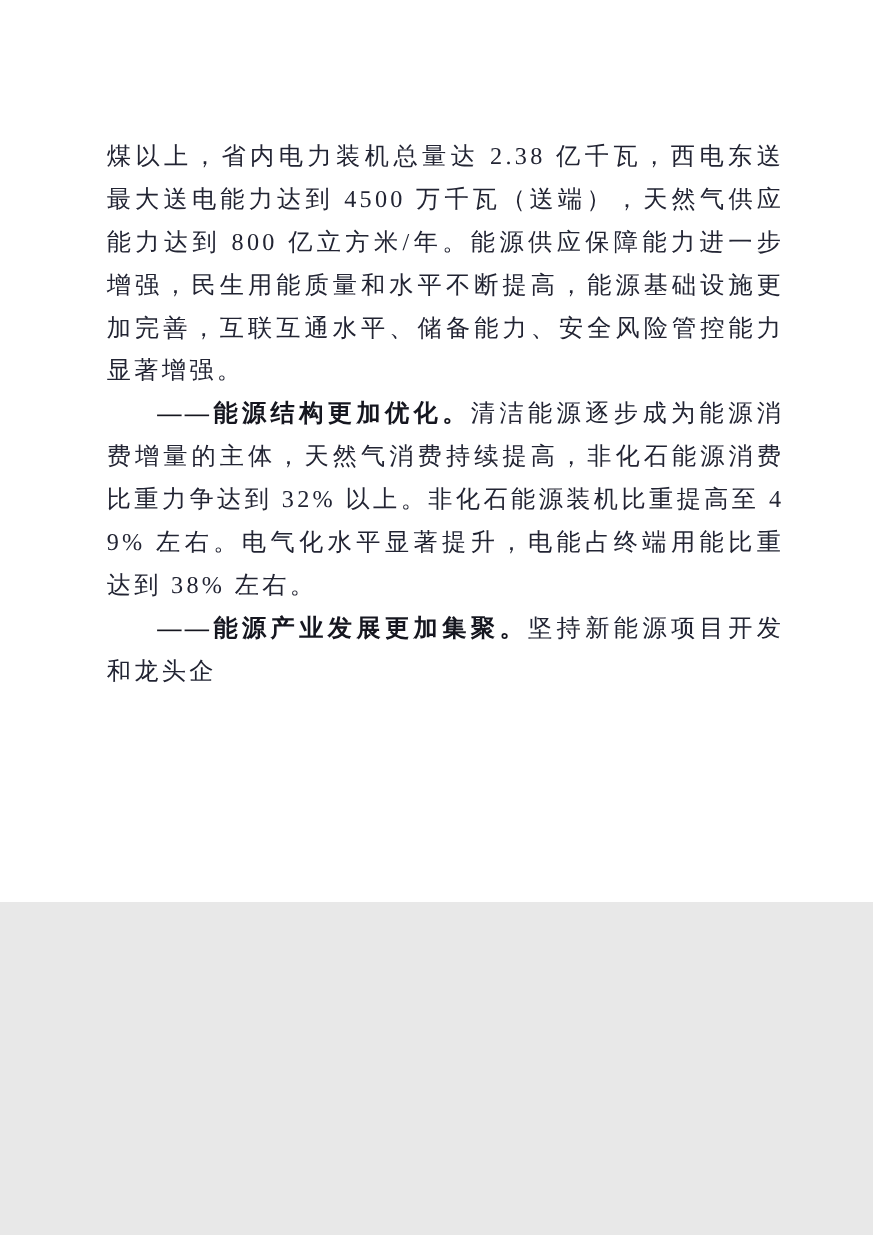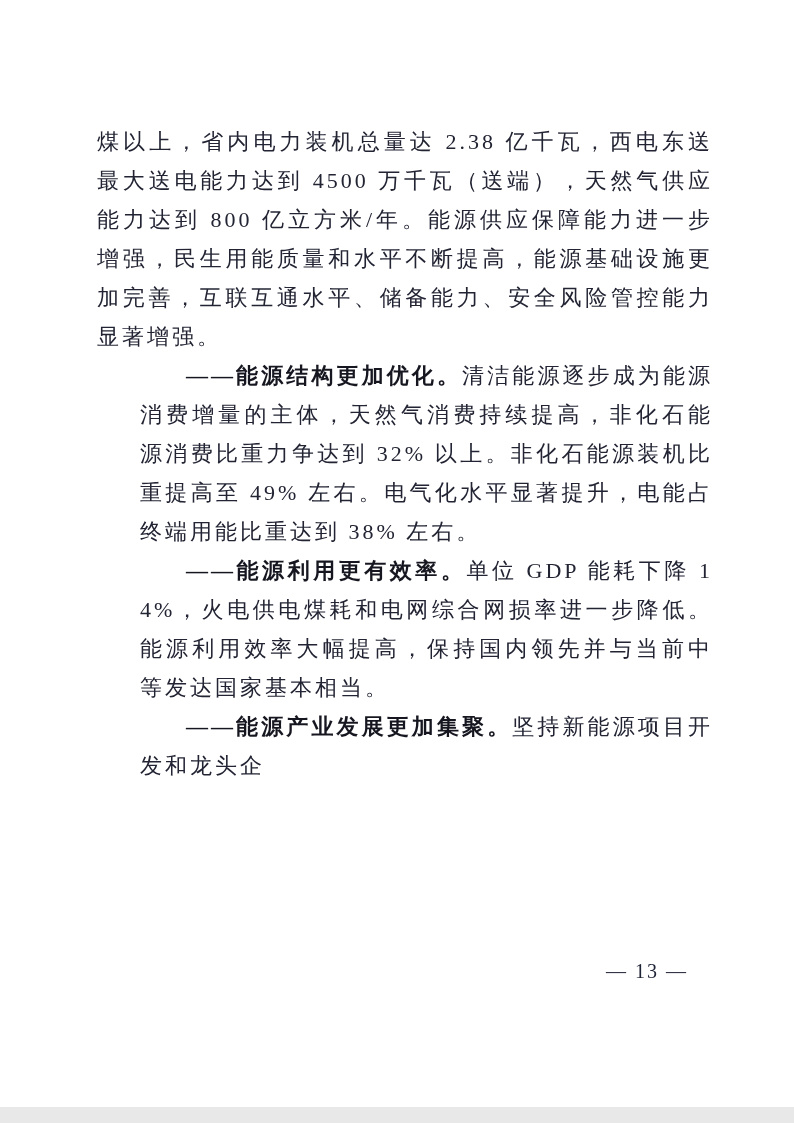--- a/index.html
+++ b/index.html
@@ -3,21 +3,21 @@
 <meta charset="utf-8">
 <style>
   html, body {
     margin: 0;
     padding: 0;
     background: #e8e8e8;
   }
   .page {
     position: relative;
     width: 794px;
-    height: 1107px;
+    height: 820px;
     margin: 0 auto;
     background: #ffffff;
     overflow: hidden;
     font-family: "Liberation Serif", "DejaVu Serif", serif;
   }
   .content {
     position: absolute;
     left: 97px;
     top: 122px;
     width: 616px;
@@ -28,21 +28,20 @@
     line-height: 39px;
     letter-spacing: 3px;
     color: #222433;
     text-align: justify;
     text-justify: inter-character;
     word-break: break-all;
     overflow-wrap: break-word;
   }
   .para.indent {
     text-indent: 46px;
-    margin-left: 43px;
   }
   .lead {
     font-weight: 700;
     color: #15161f;
   }
   .page-number {
     position: absolute;
     top: 960px;
     right: 106px;
     font-size: 20px;
@@ -54,21 +53,20 @@
 </head>
 <body>
 
 <div class="page">
   <div class="content">
 
     <p class="para"><span class="lead"></span><span>煤以上，省内电力装机总量达 2.38 亿千瓦，西电东送最大送电能力达到 4500 万千瓦（送端），天然气供应能力达到 800 亿立方米/年。能源供应保障能力进一步增强，民生用能质量和水平不断提高，能源基础设施更加完善，互联互通水平、储备能力、安全风险管控能力显著增强。</span></p>
 
     <p class="para indent"><span class="lead">——能源结构更加优化。</span><span>清洁能源逐步成为能源消费增量的主体，天然气消费持续提高，非化石能源消费比重力争达到 32% 以上。非化石能源装机比重提高至 49% 左右。电气化水平显著提升，电能占终端用能比重达到 38% 左右。</span></p>
 
-    <p class="para indent"><span class="lead">——能源利用更有效率。</span><span>单位 GDP 能耗下降 14%，火电供电煤耗和电网综合网损率进一步降低。能源利用效率大幅提高，保持国内领先并与当前中等发达国家基本相当。</span></p>
 
 
 
     <p class="para indent"><span class="lead">——能源产业发展更加集聚。</span><span>坚持新能源项目开发和龙头企</span></p>
 
   </div>
 
   <div class="page-number">— 13 —</div>
 </div>
 

